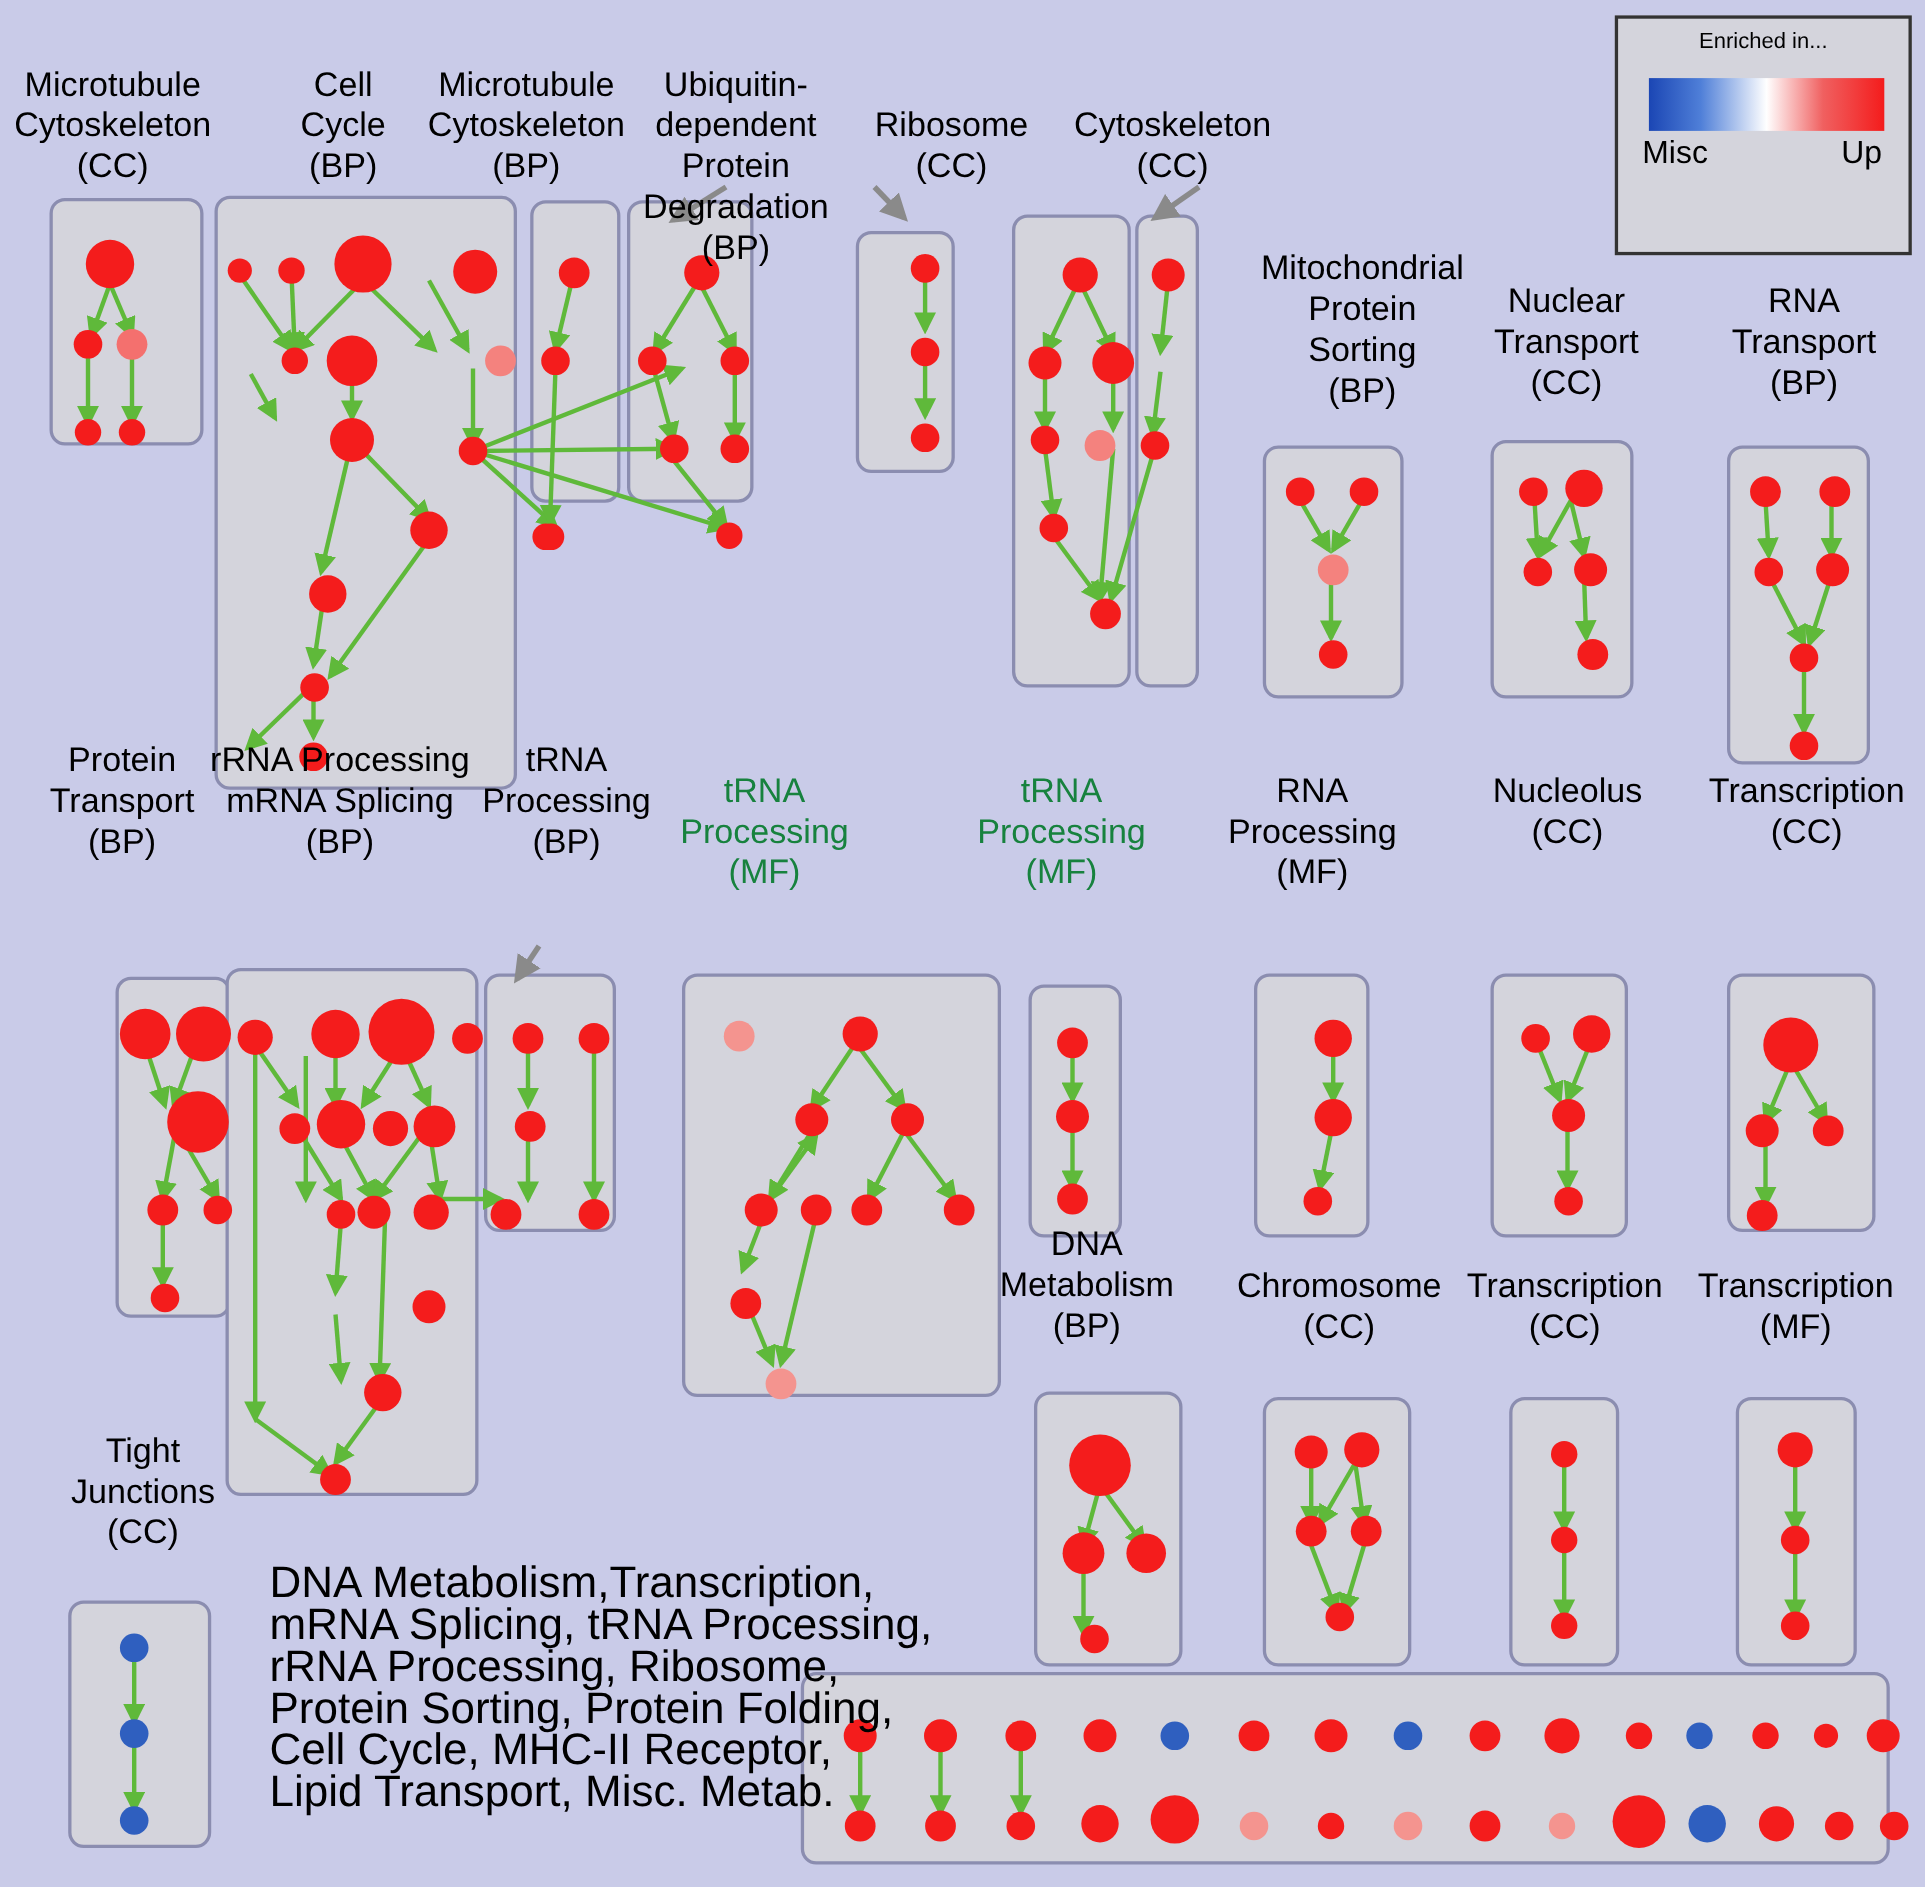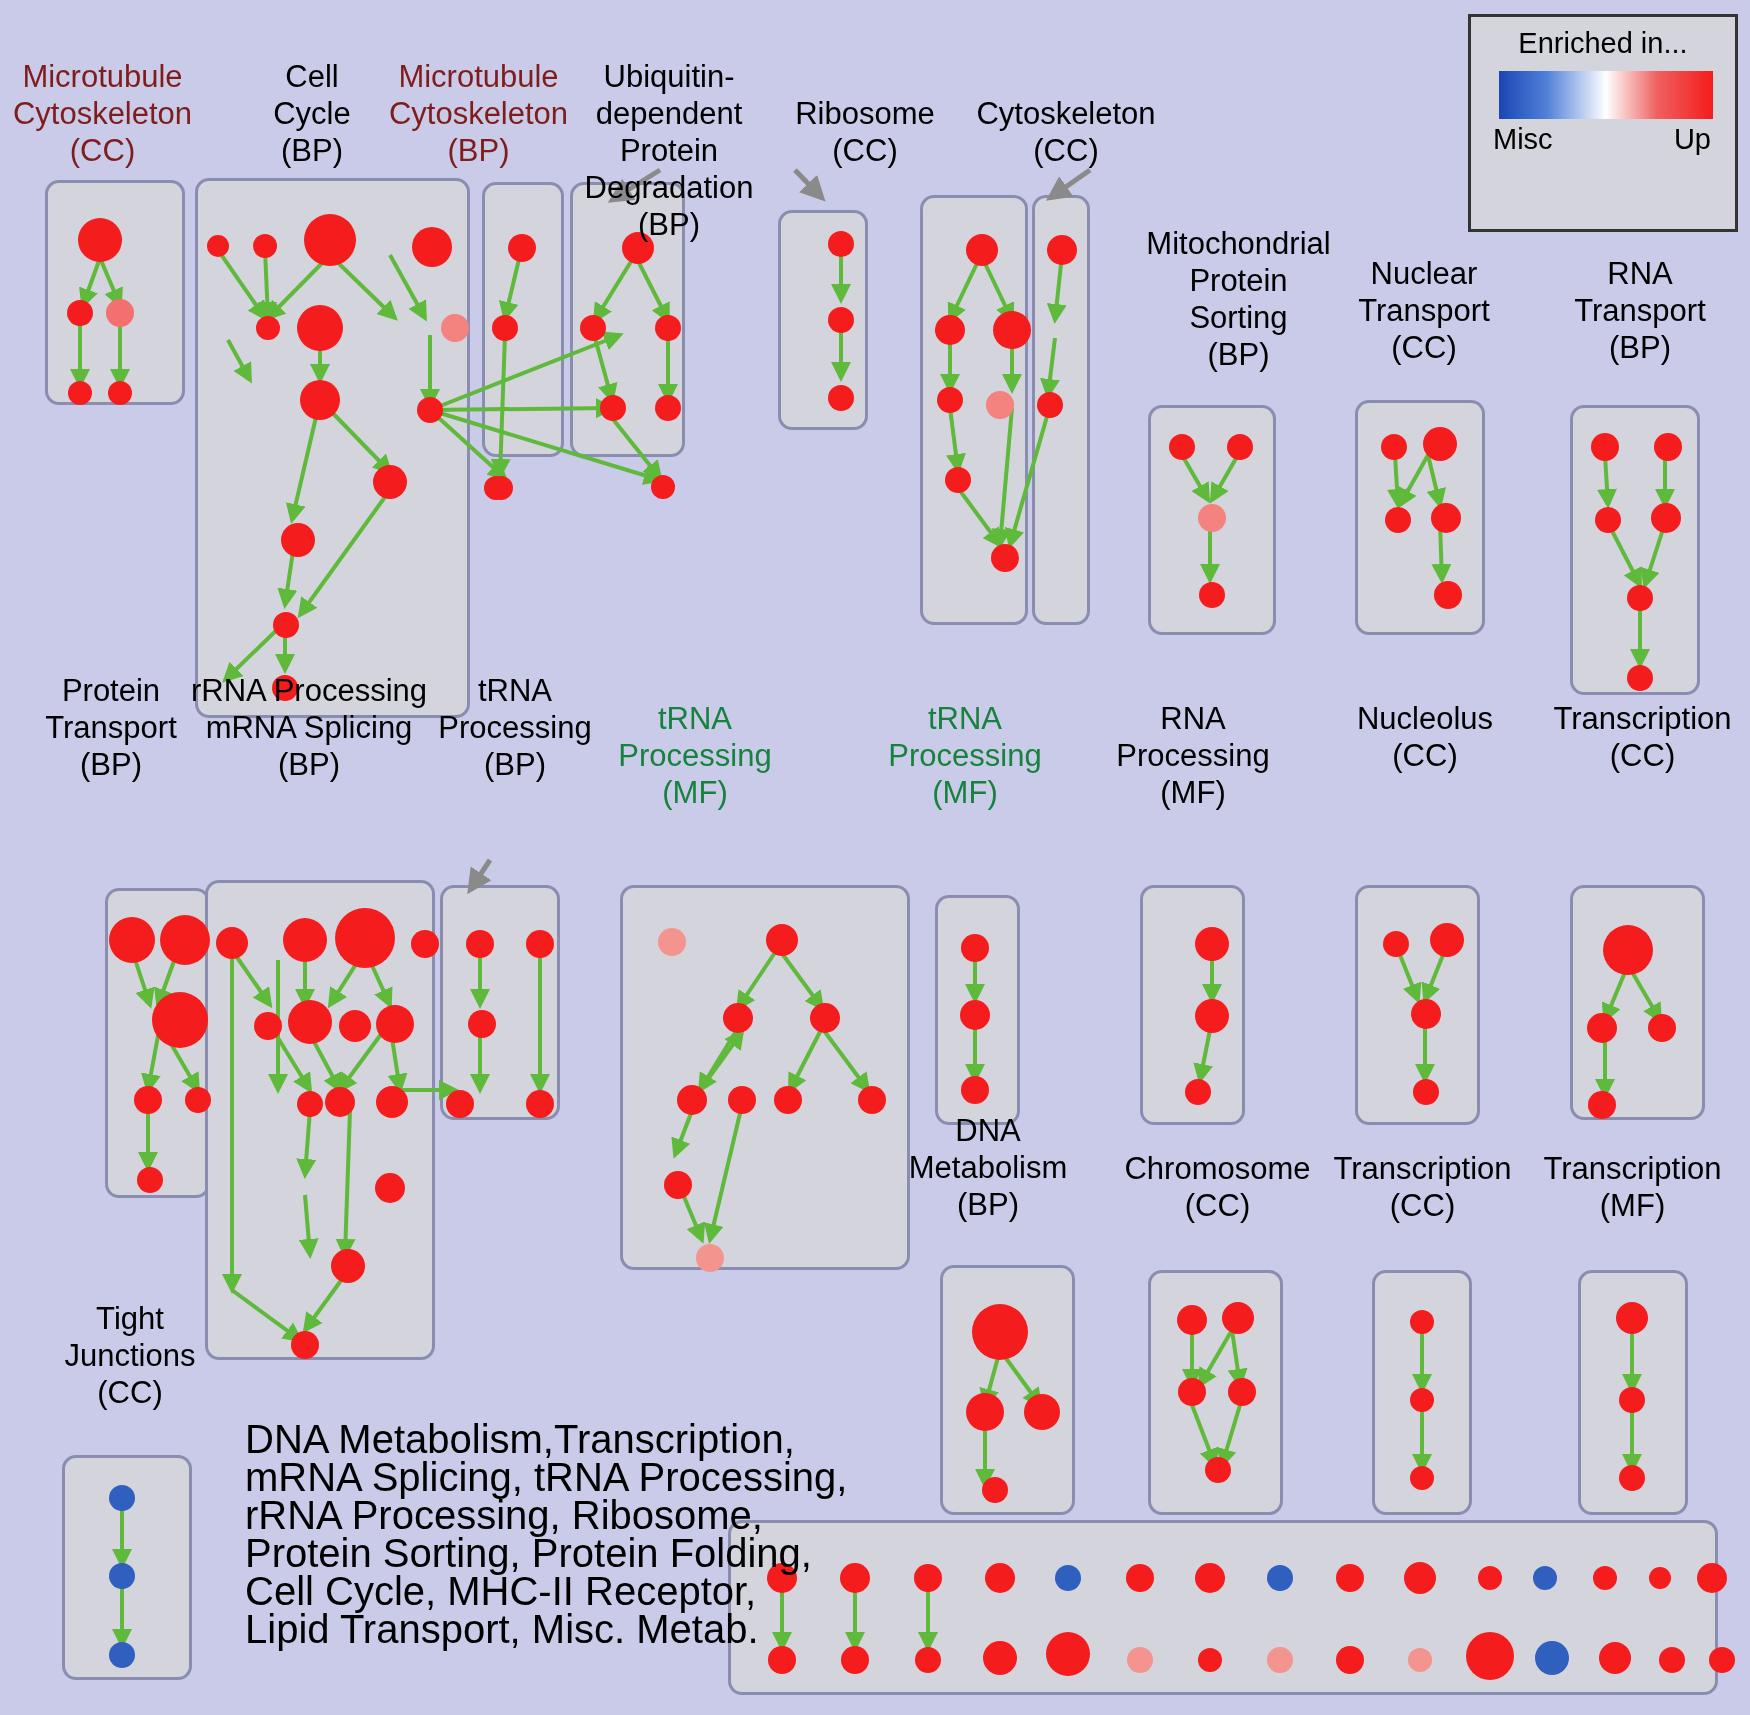--- a/index.html
+++ b/index.html
@@ -20,21 +20,21 @@
     box-sizing:border-box;
   }
   .label{
     position:absolute;
     color:#000;
     font-size:31px;
     line-height:37px;
     text-align:center;
     white-space:pre;
   }
-  .label.purple{color:#7f1d1d;}
+  .label.purple{color:#000000;}
   .label.green{color:#17823e;}
 
   .node{
     position:absolute;
     border-radius:50%;
     background:#f41c1c;
     transform:translate(-50%,-50%);
   }
 
   svg.edges{position:absolute;left:0;top:0;width:1750px;height:1715px;pointer-events:none;}
@@ -42,21 +42,21 @@
   
   #legend{
     position:absolute;
     left:1468px;top:14px;width:270px;height:218px;
     background:#d4d4dc;
     border:3px solid #333;
     box-sizing:border-box;
   }
   #legend .leg-title{
     position:absolute;left:0;top:10px;width:100%;
-    text-align:center;font-size:29px;color:#000;
+    text-align:center;font-size:20px;color:#000;
   }
   #legend .bar{
     position:absolute;left:28px;top:54px;width:214px;height:48px;
     background:linear-gradient(to right,#1b46b4 0%,#4f7fd8 22%,#ffffff 50%,#f06060 74%,#f41c1c 100%);
   }
   #legend .down{position:absolute;left:22px;top:106px;font-size:29px;}
   #legend .up{position:absolute;right:24px;top:106px;font-size:29px;}
   #legend .sub{
     position:absolute;left:0;top:146px;width:100%;
     text-align:center;font-size:25px;line-height:30px;color:#000;white-space:pre;

